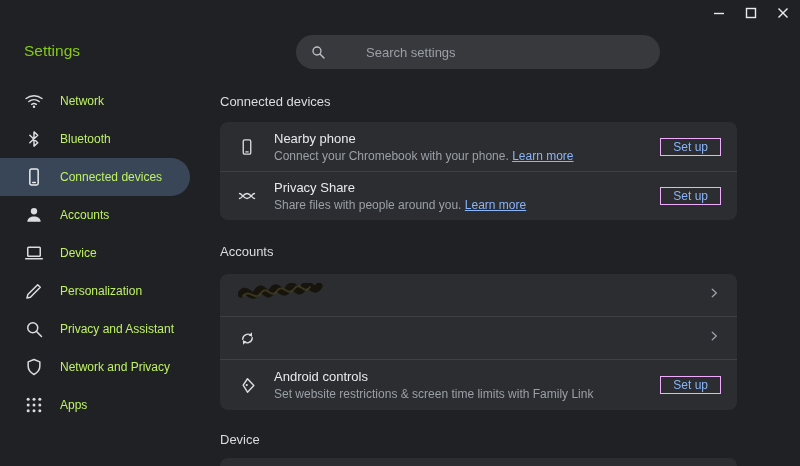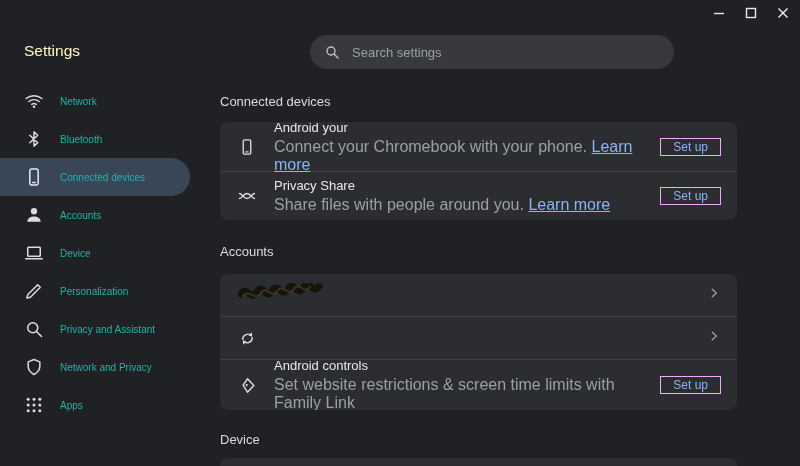--- a/index.html
+++ b/index.html
@@ -17,66 +17,66 @@
     display: flex; gap: 14px; z-index: 5;
   }
   .win-btn {
     width: 18px; height: 18px;
     display: flex; align-items: center; justify-content: center;
     cursor: default;
   }
   
   .app-title {
     position: absolute; left: 24px; top: 42px;
-    font-size: 15.5px; font-weight: 400; color: #fef9c3;
+    font-size: 15.5px; font-weight: 400; color: #84cc16;
   }
   .search-pill {
-    position: absolute; left: 310px; top: 35px;
+    position: absolute; left: 296px; top: 35px;
     width: 364px; height: 34px;
     background: #38393d; border-radius: 17px;
-    display: flex; align-items: center; padding: 0 14px;
+    display: flex; align-items: center; padding: 0 14px; gap: 28px;
   }
   .search-pill svg { flex: 0 0 auto; }
   .search-pill input {
     flex: 1; margin-left: 12px;
     background: transparent; border: none; outline: none;
     color: #e8eaed; font-size: 13px;
     font-family: "Liberation Sans", sans-serif;
   }
   .search-pill input::placeholder { color: #9aa0a6; }
   
   .sidebar { position: absolute; left: 0; top: 82px; width: 220px; }
   .side-item {
     width: 190px; height: 38px;
     display: flex; align-items: center;
     padding-left: 24px;
     border-radius: 0 19px 19px 0;
     cursor: pointer;
   }
   .side-item.selected { background: #394657; }
   .side-item .s-icon { width: 20px; height: 20px; margin-right: 16px; flex: 0 0 auto; }
-  .side-item .s-label { font-size: 10px; font-weight: 500; color: #14b8a6; white-space: nowrap; }
+  .side-item .s-label { font-size: 12px; font-weight: 500; color: #bef264; white-space: nowrap; }
   
   .main { position: absolute; left: 220px; top: 80px; width: 580px; height: 386px; }
   .section-title {
     position: absolute; left: 0;
     font-size: 13px; font-weight: 500; color: #dadce0;
   }
   .card {
     position: absolute; left: 0; width: 517px;
     background: #2b2d30; border-radius: 8px;
     overflow: hidden;
   }
   .row { display: flex; align-items: center; padding: 0 16px; }
   .divider { height: 1px; background: #3f4043; margin: 0 0 0 0; }
   .row-icon { width: 22px; height: 22px; margin-right: 16px; flex: 0 0 auto;
               display:flex; align-items:center; justify-content:center; }
   .row-text { flex: 1; min-width: 0; }
   .row-title { font-size: 13px; color: #e8eaed; }
-  .row-sub { font-size: 16px; color: #9aa0a6; margin-top: 3px; }
+  .row-sub { font-size: 12px; color: #9aa0a6; margin-top: 3px; }
   .link { color: #8ab4f8; text-decoration: underline; cursor: pointer; }
   .setup-btn {
     margin-left: auto; flex: 0 0 auto;
     background: transparent;
     border: 1px solid #f0abfc; border-radius: 0;
     color: #8ab4f8; font-size: 12px; font-weight: 500;
     font-family: "Liberation Sans", sans-serif;
     padding: 1px 12px; cursor: pointer;
   }
   .chevron { margin-left: auto; flex: 0 0 auto; }
@@ -221,21 +221,21 @@
 
   <div class="card" style="top:42px; height:98px">
     <div class="row" style="height:49px">
       <span class="row-icon">
         <svg width="18" height="18" viewBox="0 0 24 24" fill="none" stroke="#dadce0" stroke-width="1.8">
           <rect x="7" y="2.5" width="10" height="19" rx="2"></rect>
           <line x1="10.5" y1="18.5" x2="13.5" y2="18.5" stroke-linecap="round"></line>
         </svg>
       </span>
       <span class="row-text">
-        <div class="row-title">Android your</div>
+        <div class="row-title">Nearby phone</div>
         <div class="row-sub"><span>Connect your Chromebook with your phone. </span><span class="link">Learn more</span></div>
       </span>
       <button class="setup-btn">Set up</button>
     </div>
     <div class="divider"></div>
     <div class="row" style="height:48px">
       <span class="row-icon">
         <svg width="20" height="20" viewBox="0 0 24 24" fill="none" stroke="#dadce0" stroke-width="1.7" stroke-linecap="round">
           <path d="M3 15c3 0 4.5-6 9-6s6 6 9 6"></path>
           <path d="M3 9c3 0 4.5 6 9 6s6-6 9-6"></path>

